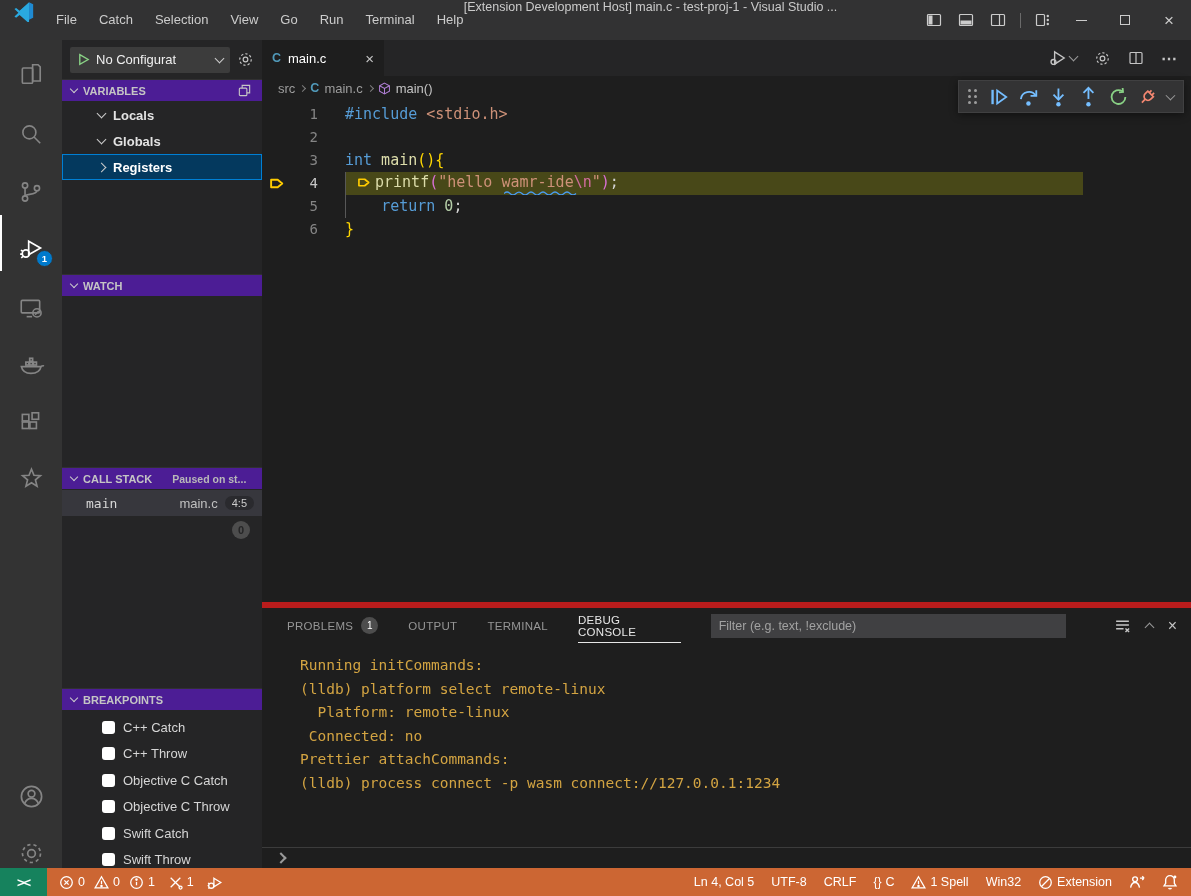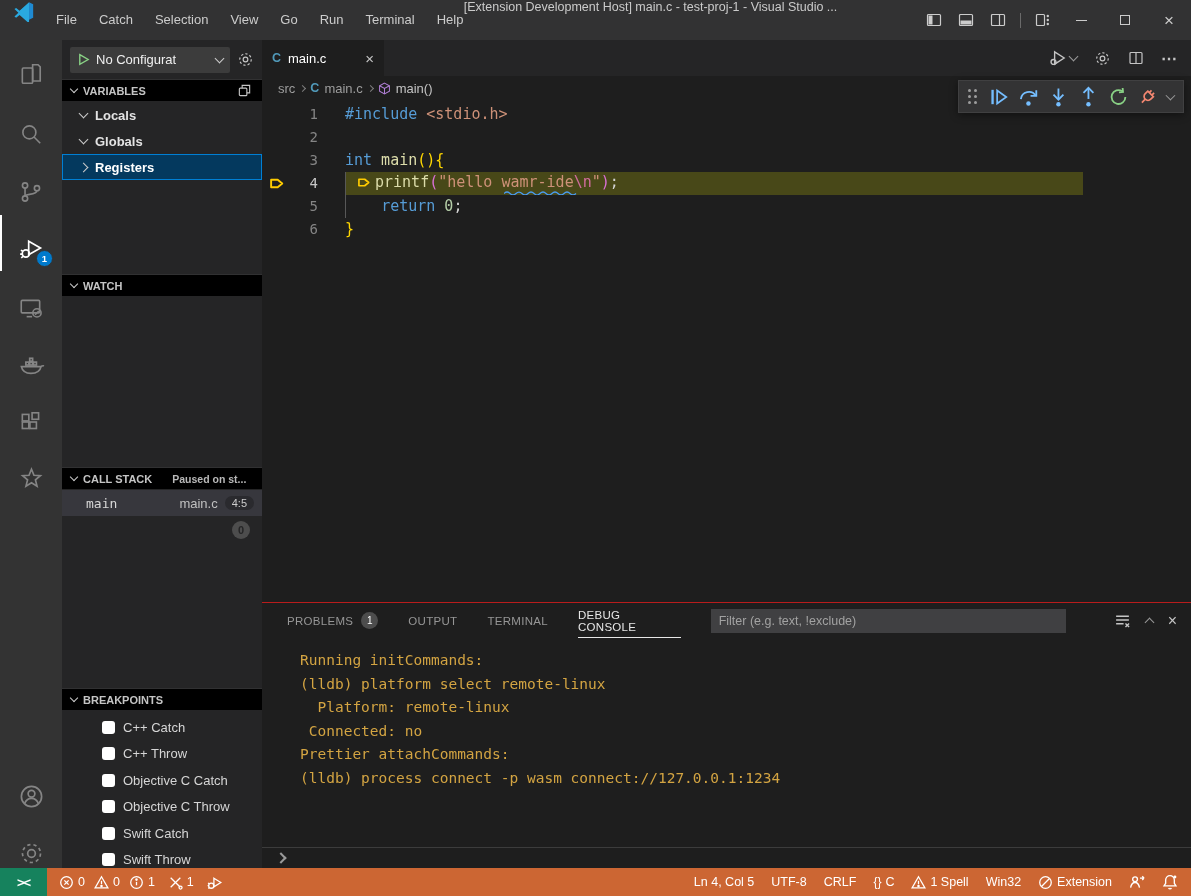--- a/index.html
+++ b/index.html
@@ -47,24 +47,24 @@
 
   
   #sidebar { position:absolute; left:62px; top:40px; width:200px; height:828px;
     background:#252526; overflow:hidden; }
   .sb-top { height:39px; display:flex; align-items:center; padding:0 8px; gap:7px; }
   .cfg-dd { flex:1; height:26px; background:#3c3c3c; border-radius:2px;
     display:flex; align-items:center; gap:6px; padding:0 7px; color:#f0f0f0; font-size:13px; }
   .cfg-dd .lbl { flex:1; white-space:nowrap; overflow:hidden; }
   .sec-hdr { position:absolute; left:0; width:200px; height:22px; display:flex; align-items:center;
     gap:6px; padding-left:9px; font-size:11px; font-weight:bold; color:#c5c5c5;
-    border-top:1px solid #313132; background:#000000; }
+    border-top:1px solid #313132; background:#4c1d95; }
   .sec-hdr .chev { width:6px; height:6px; }
   .tree-row { position:absolute; left:0; width:200px; height:26px; display:flex; align-items:center;
-    gap:8px; padding-left:18px; font-size:13px; font-weight:bold; color:#e3e3e3; }
+    gap:8px; padding-left:36px; font-size:13px; font-weight:bold; color:#e3e3e3; }
   .tree-row.selected { background:#04395e; outline:1px solid #007fd4; outline-offset:-1px; color:#ffffff; }
   .bp-row { position:absolute; left:0; width:200px; height:26px; display:flex; align-items:center;
     gap:8px; padding-left:40px; font-size:13px; color:#d6d6d6; }
   .bp-check { width:13px; height:13px; background:#ffffff; border-radius:3px; flex:none; }
   .cs-status { font-size:10.5px; font-weight:bold; color:#b9b9b9; margin-left:14px; }
   .cs-frame { position:absolute; left:0; top:450px; width:200px; height:26px; background:#37373d;
     display:flex; align-items:center; padding:0 8px 0 24px; font-size:13px; color:#d8d8d8; }
   .cs-frame .fname { flex:1; font-family:"DejaVu Sans Mono",monospace; font-size:13px; }
   .cs-frame .ffile { color:#c0c0c0; margin-right:7px; }
   .cs-pill { background:#2a2a2e; border-radius:9px; padding:1px 7px; font-size:11px; color:#cccccc; }
@@ -104,21 +104,21 @@
 
   
   #debug-toolbar { position:absolute; top:40px; left:696px; width:226px; height:33px;
     background:#333334; border:1px solid #404041; box-shadow:0 2px 8px rgba(0,0,0,.45);
     display:flex; align-items:center; gap:9px; padding:0 9px; z-index:10; }
   .grip { display:grid; grid-template-columns:3px 3px; gap:3px; margin-right:2px; }
   .grip i { width:3px; height:3px; border-radius:50%; background:#9d9d9d; }
 
   
   #panel { position:absolute; left:0; top:562px; width:929px; height:266px; background:#1e1e1e;
-    border-top:1px solid #b91c1c; }
+    border-top:6px solid #b91c1c; }
   #panel-tabs { height:35px; display:flex; align-items:center; padding-left:25px; gap:30px; }
   .ptab { font-size:11.5px; letter-spacing:.3px; color:#969696; display:flex; align-items:center; gap:8px;
     height:100%; }
   .ptab.active { color:#e7e7e7; box-shadow:inset 0 -1px 0 #e7e7e7; }
   .pbadge { width:17px; height:17px; border-radius:50%; background:#4d4d4d; color:#ffffff; font-size:10px;
     display:flex; align-items:center; justify-content:center; letter-spacing:0; }
   #filter-box { margin-left:auto; margin-right:18px; width:360px; height:24px; background:#404042;
     border:none; color:#d8d8d8; font-size:12.5px; padding:0 8px; outline:none;
     font-family:"Liberation Sans",sans-serif; }
   #filter-box::placeholder { color:#a2a2a2; }

